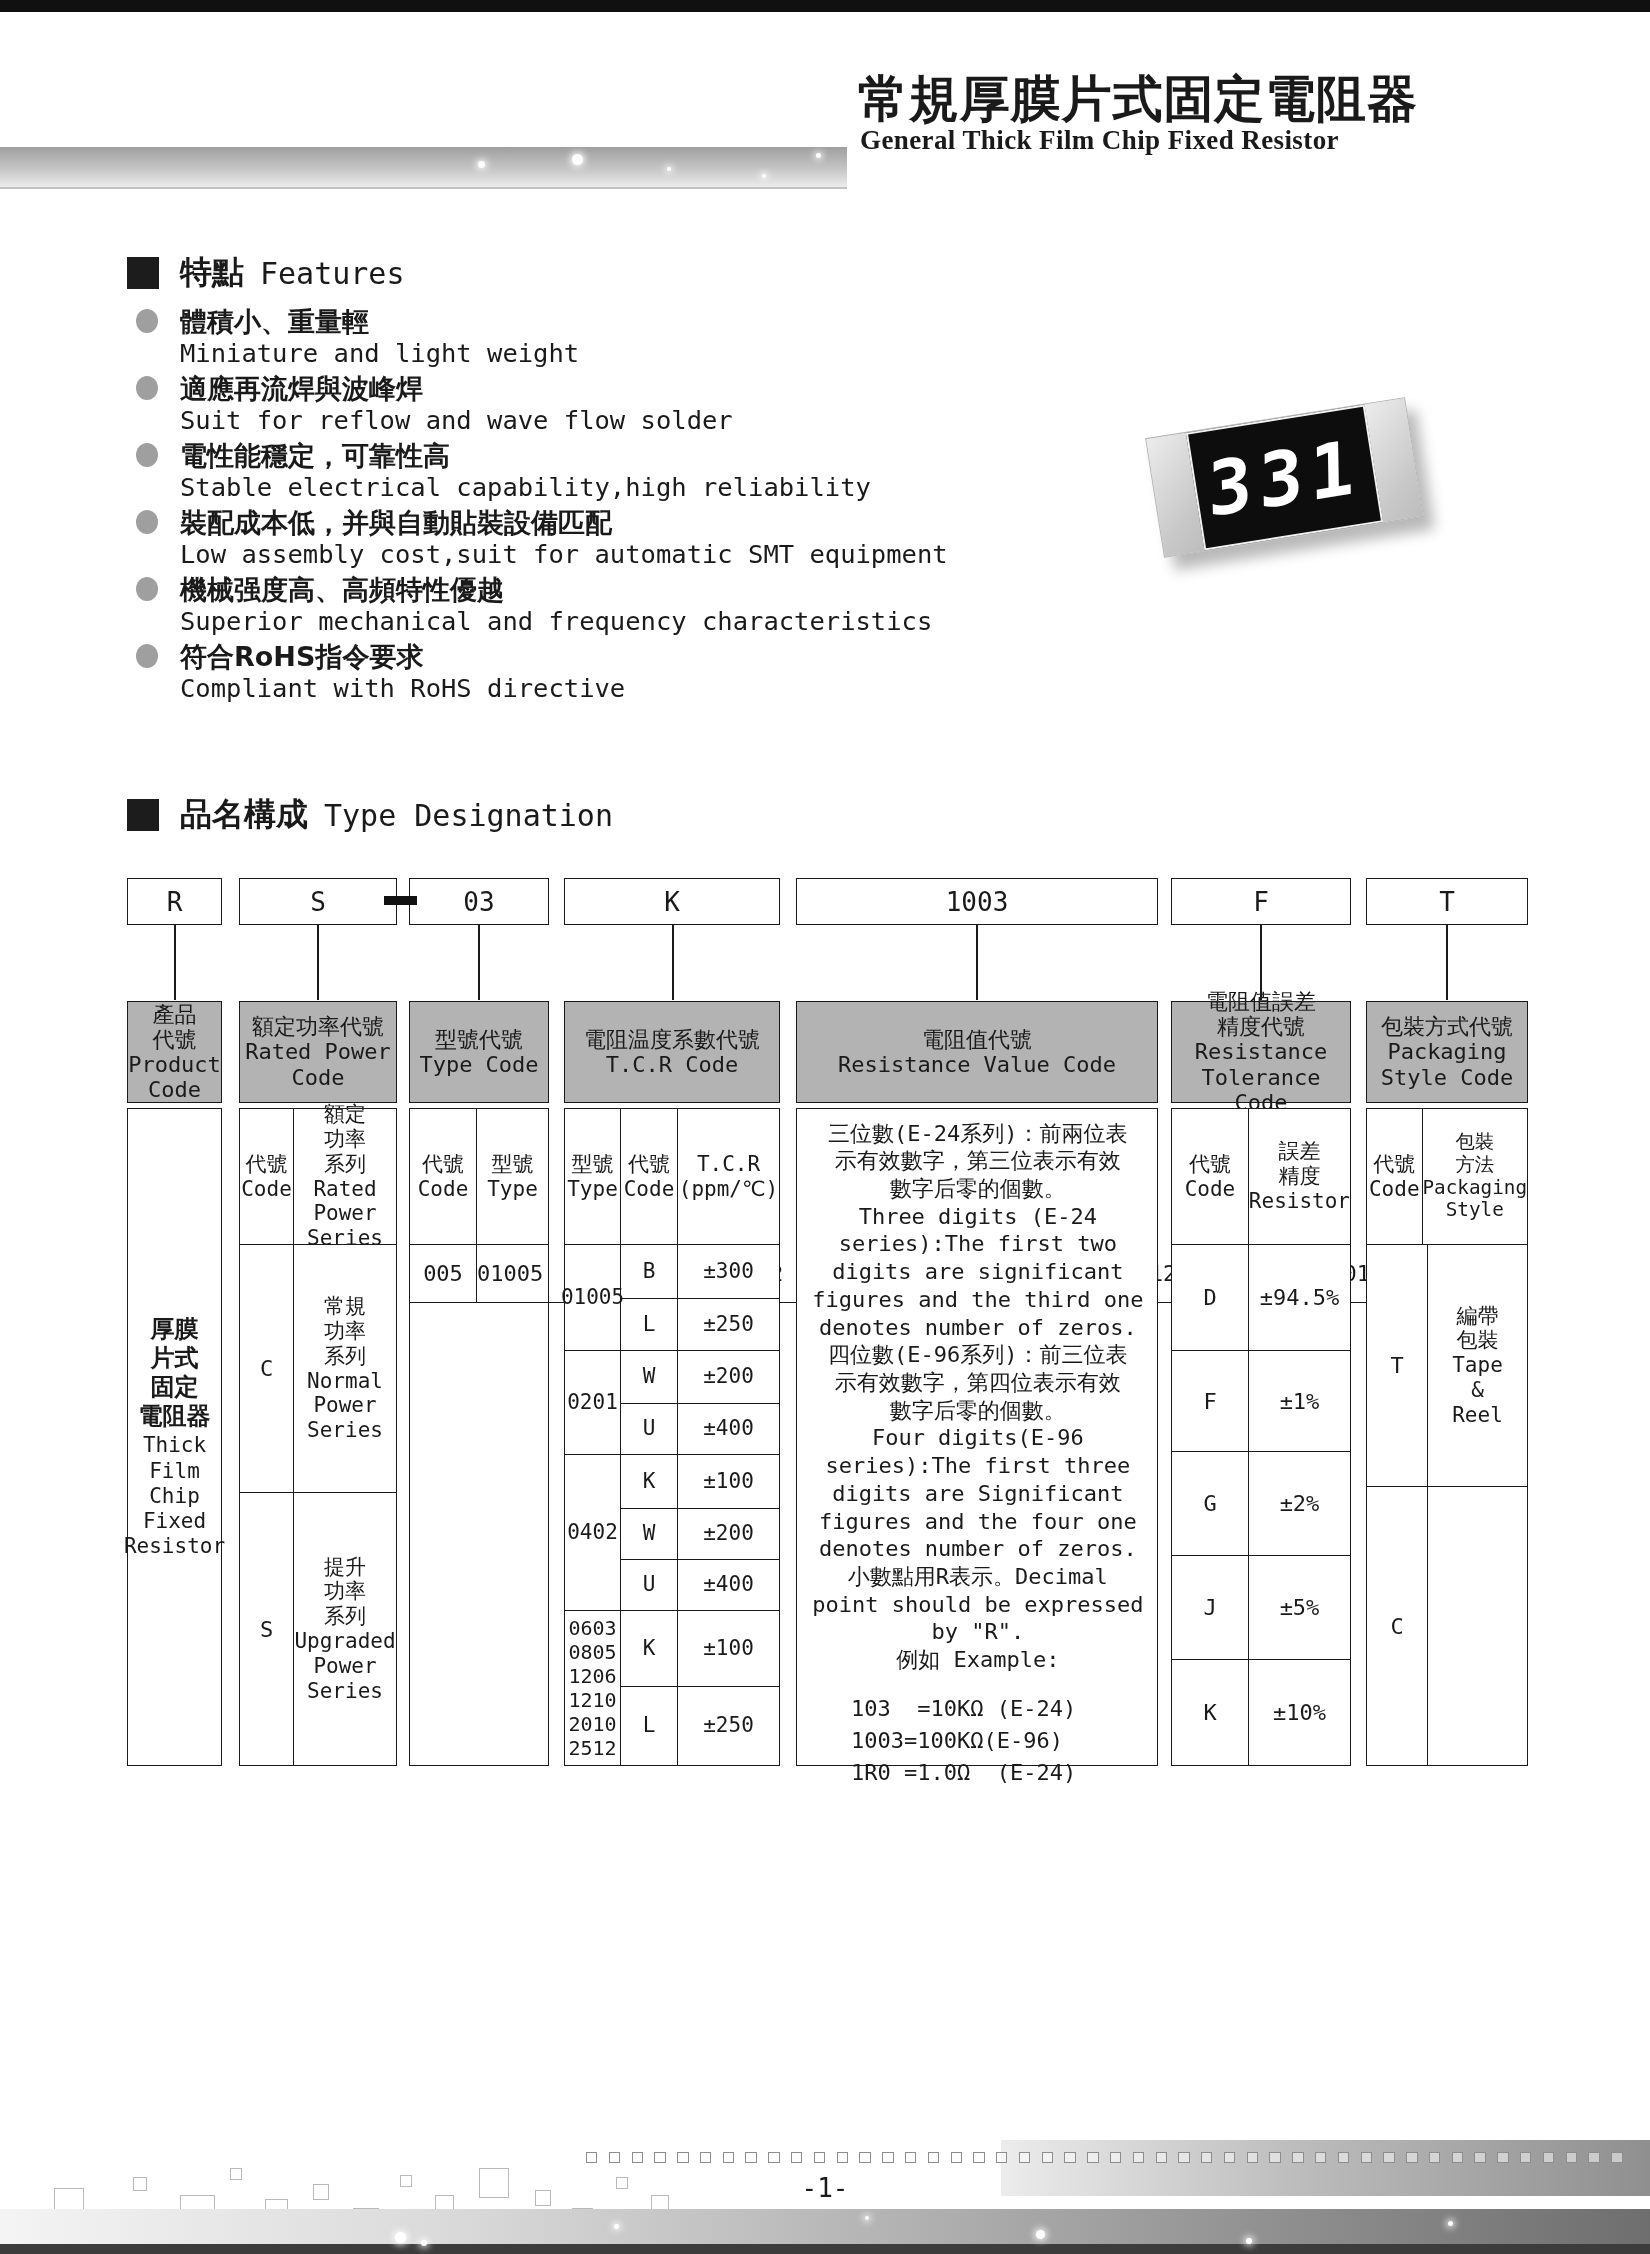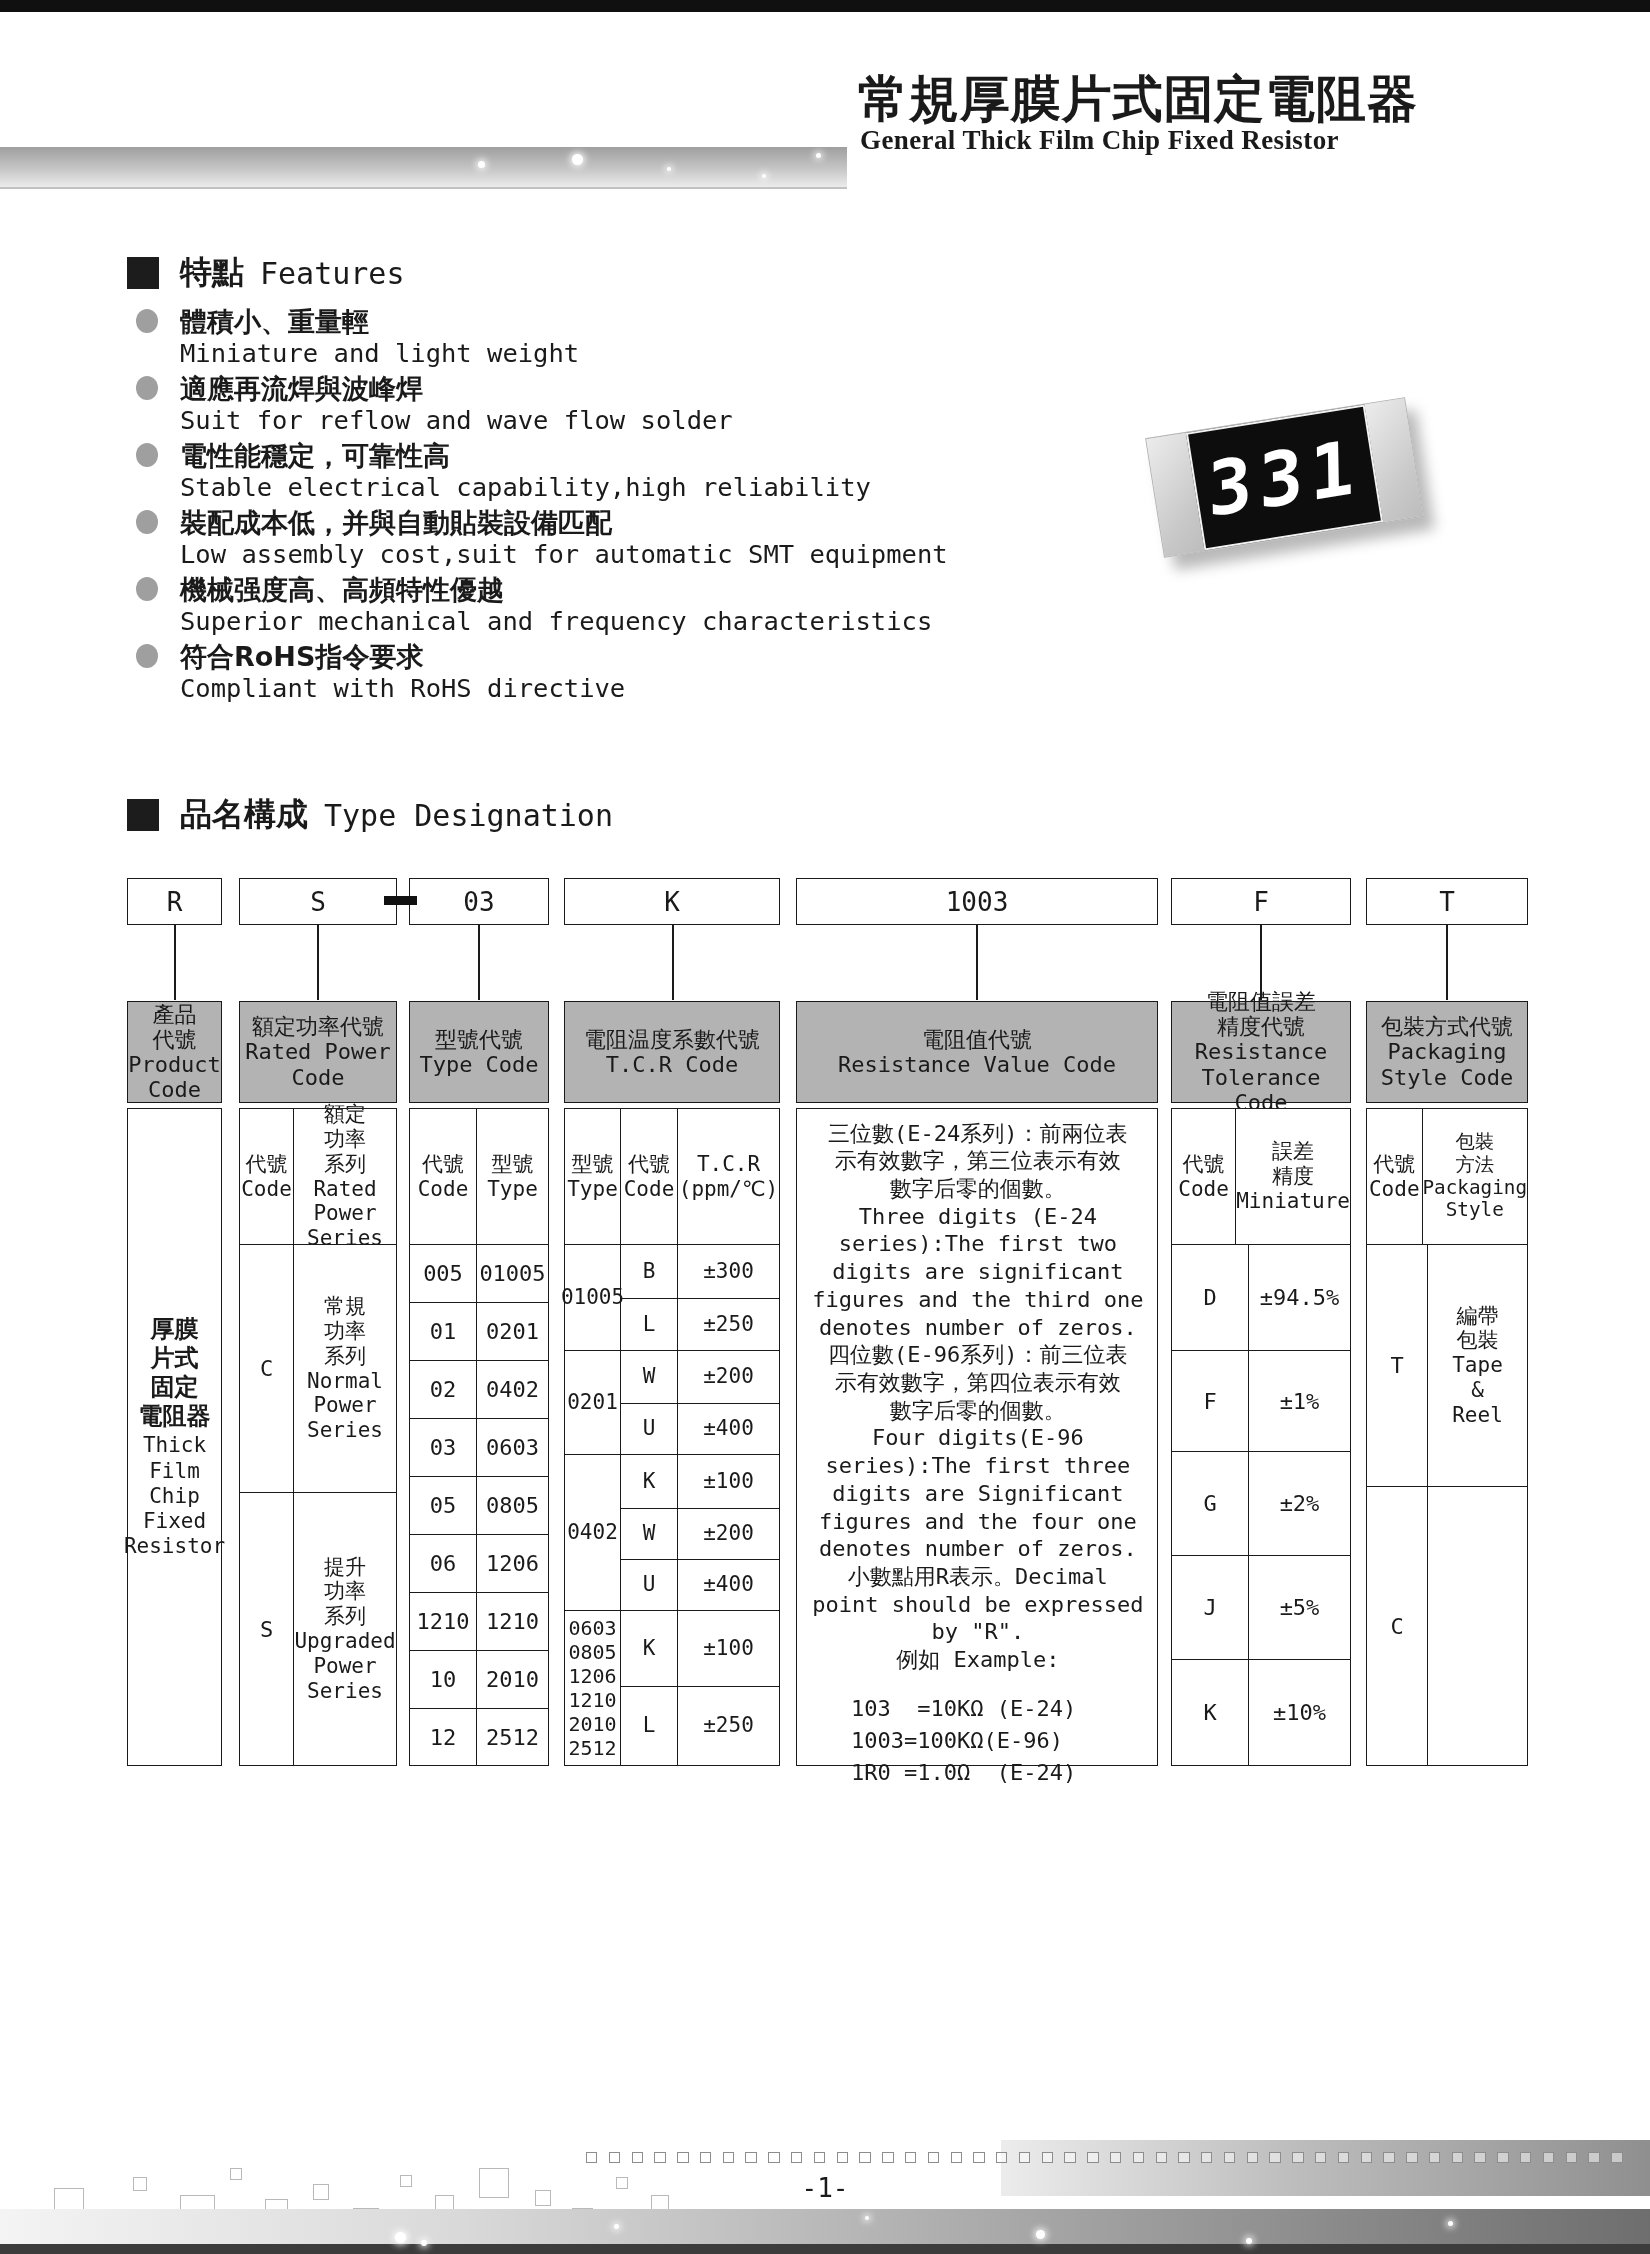--- a/index.html
+++ b/index.html
@@ -239,21 +239,21 @@
   <div class="col" style="left:409px; width:140px;">
     <div class="col-header">型號代號
 Type Code</div>
     <div class="col-body">
       <div class="subhead">
         <div class="shc bR" style="width:67px;">代號
 Code</div>
         <div class="shc" style="flex:1;">型號
 Type</div>
       </div>
-      <div id="type-code-rows" style="flex:1; display:flex; flex-direction:column;">
+      <div id="type-code-rows" style="flex:1; display:flex; flex-direction:row;">
           <div class="row66">
             <div class="vcenter bR mono-cell" style="width:67px;">005</div>
             <div class="vcenter mono-cell" style="flex:1;">01005</div>
           </div>
           <div class="row66">
             <div class="vcenter bR mono-cell" style="width:67px;">01</div>
             <div class="vcenter mono-cell" style="flex:1;">0201</div>
           </div>
           <div class="row66">
             <div class="vcenter bR mono-cell" style="width:67px;">02</div>
@@ -365,21 +365,21 @@
     <div class="col-header">電阻值誤差
 精度代號
 Resistance
 Tolerance Code</div>
     <div class="col-body">
       <div class="subhead">
         <div class="shc bR" style="width:77px;">代號
 Code</div>
         <div class="shc" style="flex:1;">誤差
 精度
-Miniature</div>
+Resistor</div>
       </div>
       <div id="tolerance-rows" style="flex:1; display:flex; flex-direction:column;">
           <div class="tol-row" style="height: 106px;">
             <div class="vcenter bR mono-cell" style="width:77px;">D</div>
             <div class="vcenter mono-cell" style="flex:1;">±94.5%</div>
           </div>
           <div class="tol-row" style="height: 101px;">
             <div class="vcenter bR mono-cell" style="width:77px;">F</div>
             <div class="vcenter mono-cell" style="flex:1;">±1%</div>
           </div>

